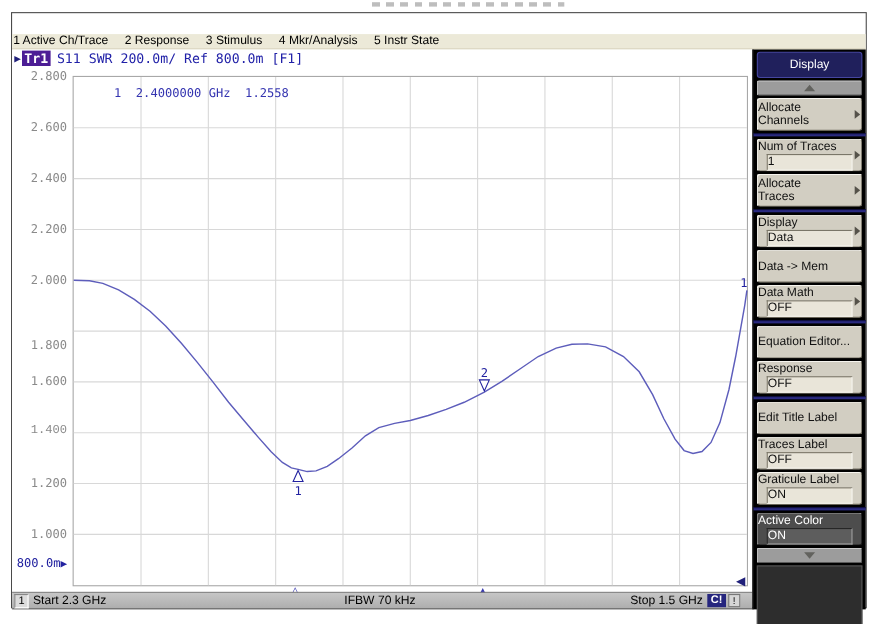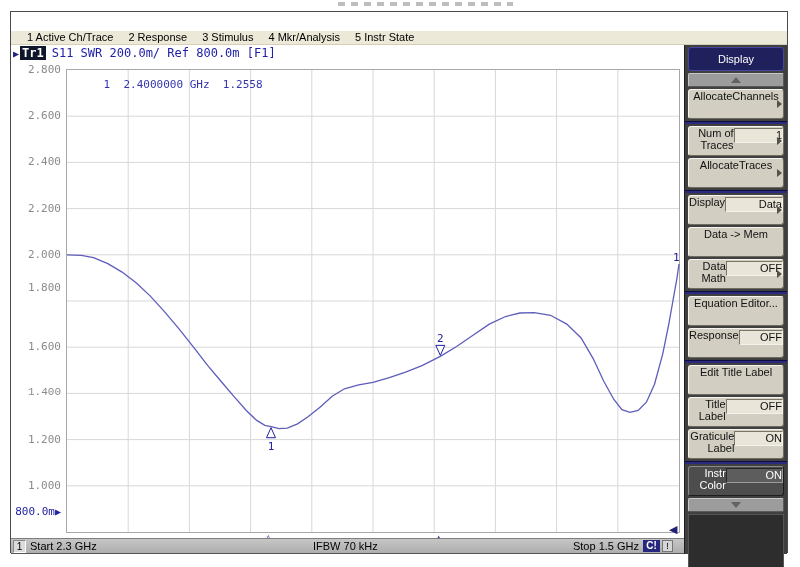--- a/index.html
+++ b/index.html
@@ -22,29 +22,29 @@
   .title-text{color:#fff;font-size:12px;font-weight:bold;letter-spacing:.2px;
     text-shadow:1px 1px 1px #0a3aa0;white-space:nowrap;flex:1;}
   .winbtns{display:flex;gap:2px;}
   .wbtn{width:16px;height:13px;border:1px solid #9dc0f8;border-radius:2px;color:#fff;
     background:linear-gradient(180deg,#5c92f2,#1e56d4);font-size:9px;line-height:12px;
     text-align:center;font-family:"DejaVu Sans Mono",monospace;}
   .wbtn.close{color:#c3d2f2;}
 
   .menubar{position:absolute;left:0;top:19px;width:100%;height:14px;background:#ece9d8;
     border-bottom:1px solid #d4d0b8;display:flex;align-items:flex-end;gap:15px;
-    padding-left:16px;box-sizing:border-box;font-size:11px;color:#000;white-space:nowrap;}
+    padding-left:1px;box-sizing:border-box;font-size:11px;color:#000;white-space:nowrap;}
   .menu-item{line-height:13px;}
 
   .main{position:absolute;left:0;top:33px;width:673px;height:493px;background:#fff;}
 
   .trace-line{position:absolute;left:2px;top:1px;font-family:"DejaVu Sans Mono",monospace;
     font-size:12px;color:#2121a8;display:flex;align-items:center;white-space:pre;}
   .tr-arrow{color:#20207a;font-size:10px;margin-right:1px;}
-  .tr-chip{background:#0f172a;color:#fff;padding:0 2px;margin-right:6px;font-weight:bold;}
+  .tr-chip{background:#4c1d95;color:#fff;padding:0 2px;margin-right:6px;font-weight:bold;}
 
   .plot{position:absolute;left:55px;top:24px;width:612px;height:462px;border:1px solid #a8a8a8;}
   .plot svg{position:absolute;left:0;top:0;overflow:visible;}
 
   .ylabel{position:absolute;left:0;width:50px;text-align:right;
     font-family:"DejaVu Sans Mono",monospace;font-size:11px;color:#8a8a8a;white-space:nowrap;}
   .ylabel.accent{color:#2222a0;}
   .ylabel .ref-tri{color:#2222a0;font-size:10px;}
 
   .marker-readout{position:absolute;left:30px;top:8px;font-family:"DejaVu Sans Mono",monospace;
@@ -61,35 +61,35 @@
     text-align:center;line-height:11px;font-size:10px;}
   .sb-start{position:absolute;left:19px;top:1px;}
   .sb-ifbw{position:absolute;left:302px;top:1px;}
   .sb-stop{position:absolute;right:45px;top:1px;}
   .sb-badge{position:absolute;right:24px;top:1px;width:17px;height:12px;background:#26267e;
     color:#fff;font-size:10px;font-weight:bold;text-align:center;line-height:12px;}
   .sb-seg{position:absolute;right:11px;top:1px;width:11px;height:12px;background:#d6d6d6;
     border:1px solid #777;box-sizing:border-box;text-align:center;line-height:10px;font-size:9px;}
 
   
-  .sidebar{position:absolute;left:673px;top:33px;width:103px;height:509px;background:#404040;
+  .sidebar{position:absolute;left:673px;top:33px;width:103px;height:509px;background:#000000;
     border-left:1px solid #1e1e1e;box-sizing:border-box;}
   .sk-header{margin:2px 3px;height:22px;background:#20205c;border:1px solid #4646a0;
     border-radius:3px;color:#fff;font-size:11px;text-align:center;line-height:22px;}
   .sk-scroll{margin:2px 3px;height:12px;background:#9c9c9c;border:1px solid;
     border-color:#c8c8c8 #5a5a5a #5a5a5a #c8c8c8;border-radius:2px;position:relative;}
   .sk-scroll .tri{position:absolute;left:50%;top:50%;width:0;height:0;}
   .sk-scroll .tri.up{margin:-3px 0 0 -5px;border-left:5px solid transparent;
     border-right:5px solid transparent;border-bottom:6px solid #62625e;}
   .sk-scroll .tri.down{margin:-3px 0 0 -5px;border-left:5px solid transparent;
     border-right:5px solid transparent;border-top:6px solid #62625e;}
   .sk-btn{position:relative;margin:2px 3px;height:30px;background:#d2cec2;
     border:1px solid;border-color:#f6f4ee #6f6b5e #6f6b5e #f6f4ee;border-radius:3px;
-    font-size:11px;color:#111;text-align:right;box-sizing:border-box;
-    display:flex;flex-direction:row;justify-content:center;}
+    font-size:11px;color:#111;text-align:left;box-sizing:border-box;
+    display:flex;flex-direction:column;justify-content:center;}
   .sk-btn .ln{line-height:12px;}
   .sk-value{margin:1px auto 0;width:76px;height:13px;line-height:12px;background:#e9e5d9;
     border:1px solid;border-color:#7a7668 #f4f2ec #f4f2ec #7a7668;font-size:11px;}
   .sk-btn.dark{background:#4d4d4d;color:#fff;border-color:#8a8a8a #1d1d1d #1d1d1d #8a8a8a;}
   .sk-btn.dark .sk-value{background:#5d5d5d;color:#fff;border-color:#262626 #9c9c9c #9c9c9c #262626;}
   .sk-sep{height:2px;background:#2a2a80;margin:1px 0;border-top:1px solid #0e0e3c;}
   .sk-arrow{position:absolute;right:1px;top:50%;margin-top:-4px;width:0;height:0;
     border-left:5px solid #55524a;border-top:4px solid transparent;border-bottom:4px solid transparent;}
   .sk-bottom{margin:2px 3px;height:53px;background:#2d2d2d;border:1px solid #555;}
 </style>
@@ -116,21 +116,21 @@
         <span class="tr-chip">Tr1</span>
         <span>S11 SWR 200.0m/ Ref 800.0m [F1]</span>
       </div>
 
       <div id="ylabels">
           <div class="ylabel" style="top: 18px;">2.800</div>
           <div class="ylabel" style="top: 64.2px;">2.600</div>
           <div class="ylabel" style="top: 110.4px;">2.400</div>
           <div class="ylabel" style="top: 156.6px;">2.200</div>
           <div class="ylabel" style="top: 202.8px;">2.000</div>
-          <div class="ylabel" style="top: 236px;">1.800</div>
+          <div class="ylabel" style="top: 262px;">1.800</div>
           <div class="ylabel" style="top: 295.2px;">1.600</div>
           <div class="ylabel" style="top: 341.4px; font-family: Liberation Mono, monospace;">1.400</div>
           <div class="ylabel" style="top: 387.6px;">1.200</div>
           <div class="ylabel" style="top: 433.8px;">1.000</div>
           <div class="ylabel accent" style="top: 460px;">800.0m<span class="ref-tri">▶</span></div>
         </div>
 
       <div class="plot">
         <svg id="chart-svg" width="612" height="462" viewBox="0 0 612 462">
             <line x1="61.2" y1="0" x2="61.2" y2="462" stroke="#d8d8d8" stroke-width="1"></line>
@@ -217,30 +217,30 @@
           </div>
           <div class="sk-btn">
             <div class="ln">Response</div>
             <div class="sk-value">OFF</div>
           </div>
           <div class="sk-sep"></div>
           <div class="sk-btn">
             <div class="ln">Edit Title Label</div>
           </div>
           <div class="sk-btn">
-            <div class="ln">Title Label</div>
+            <div class="ln">Traces Label</div>
             <div class="sk-value">OFF</div>
           </div>
           <div class="sk-btn">
             <div class="ln">Graticule Label</div>
             <div class="sk-value">ON</div>
           </div>
           <div class="sk-sep"></div>
           <div class="sk-btn dark">
-            <div class="ln">Instr Color</div>
+            <div class="ln">Active Color</div>
             <div class="sk-value">ON</div>
           </div>
         </div>
       <div class="sk-scroll">
         <div class="tri down"></div>
       </div>
       <div class="sk-bottom"></div>
     </div>
 
   </div>

